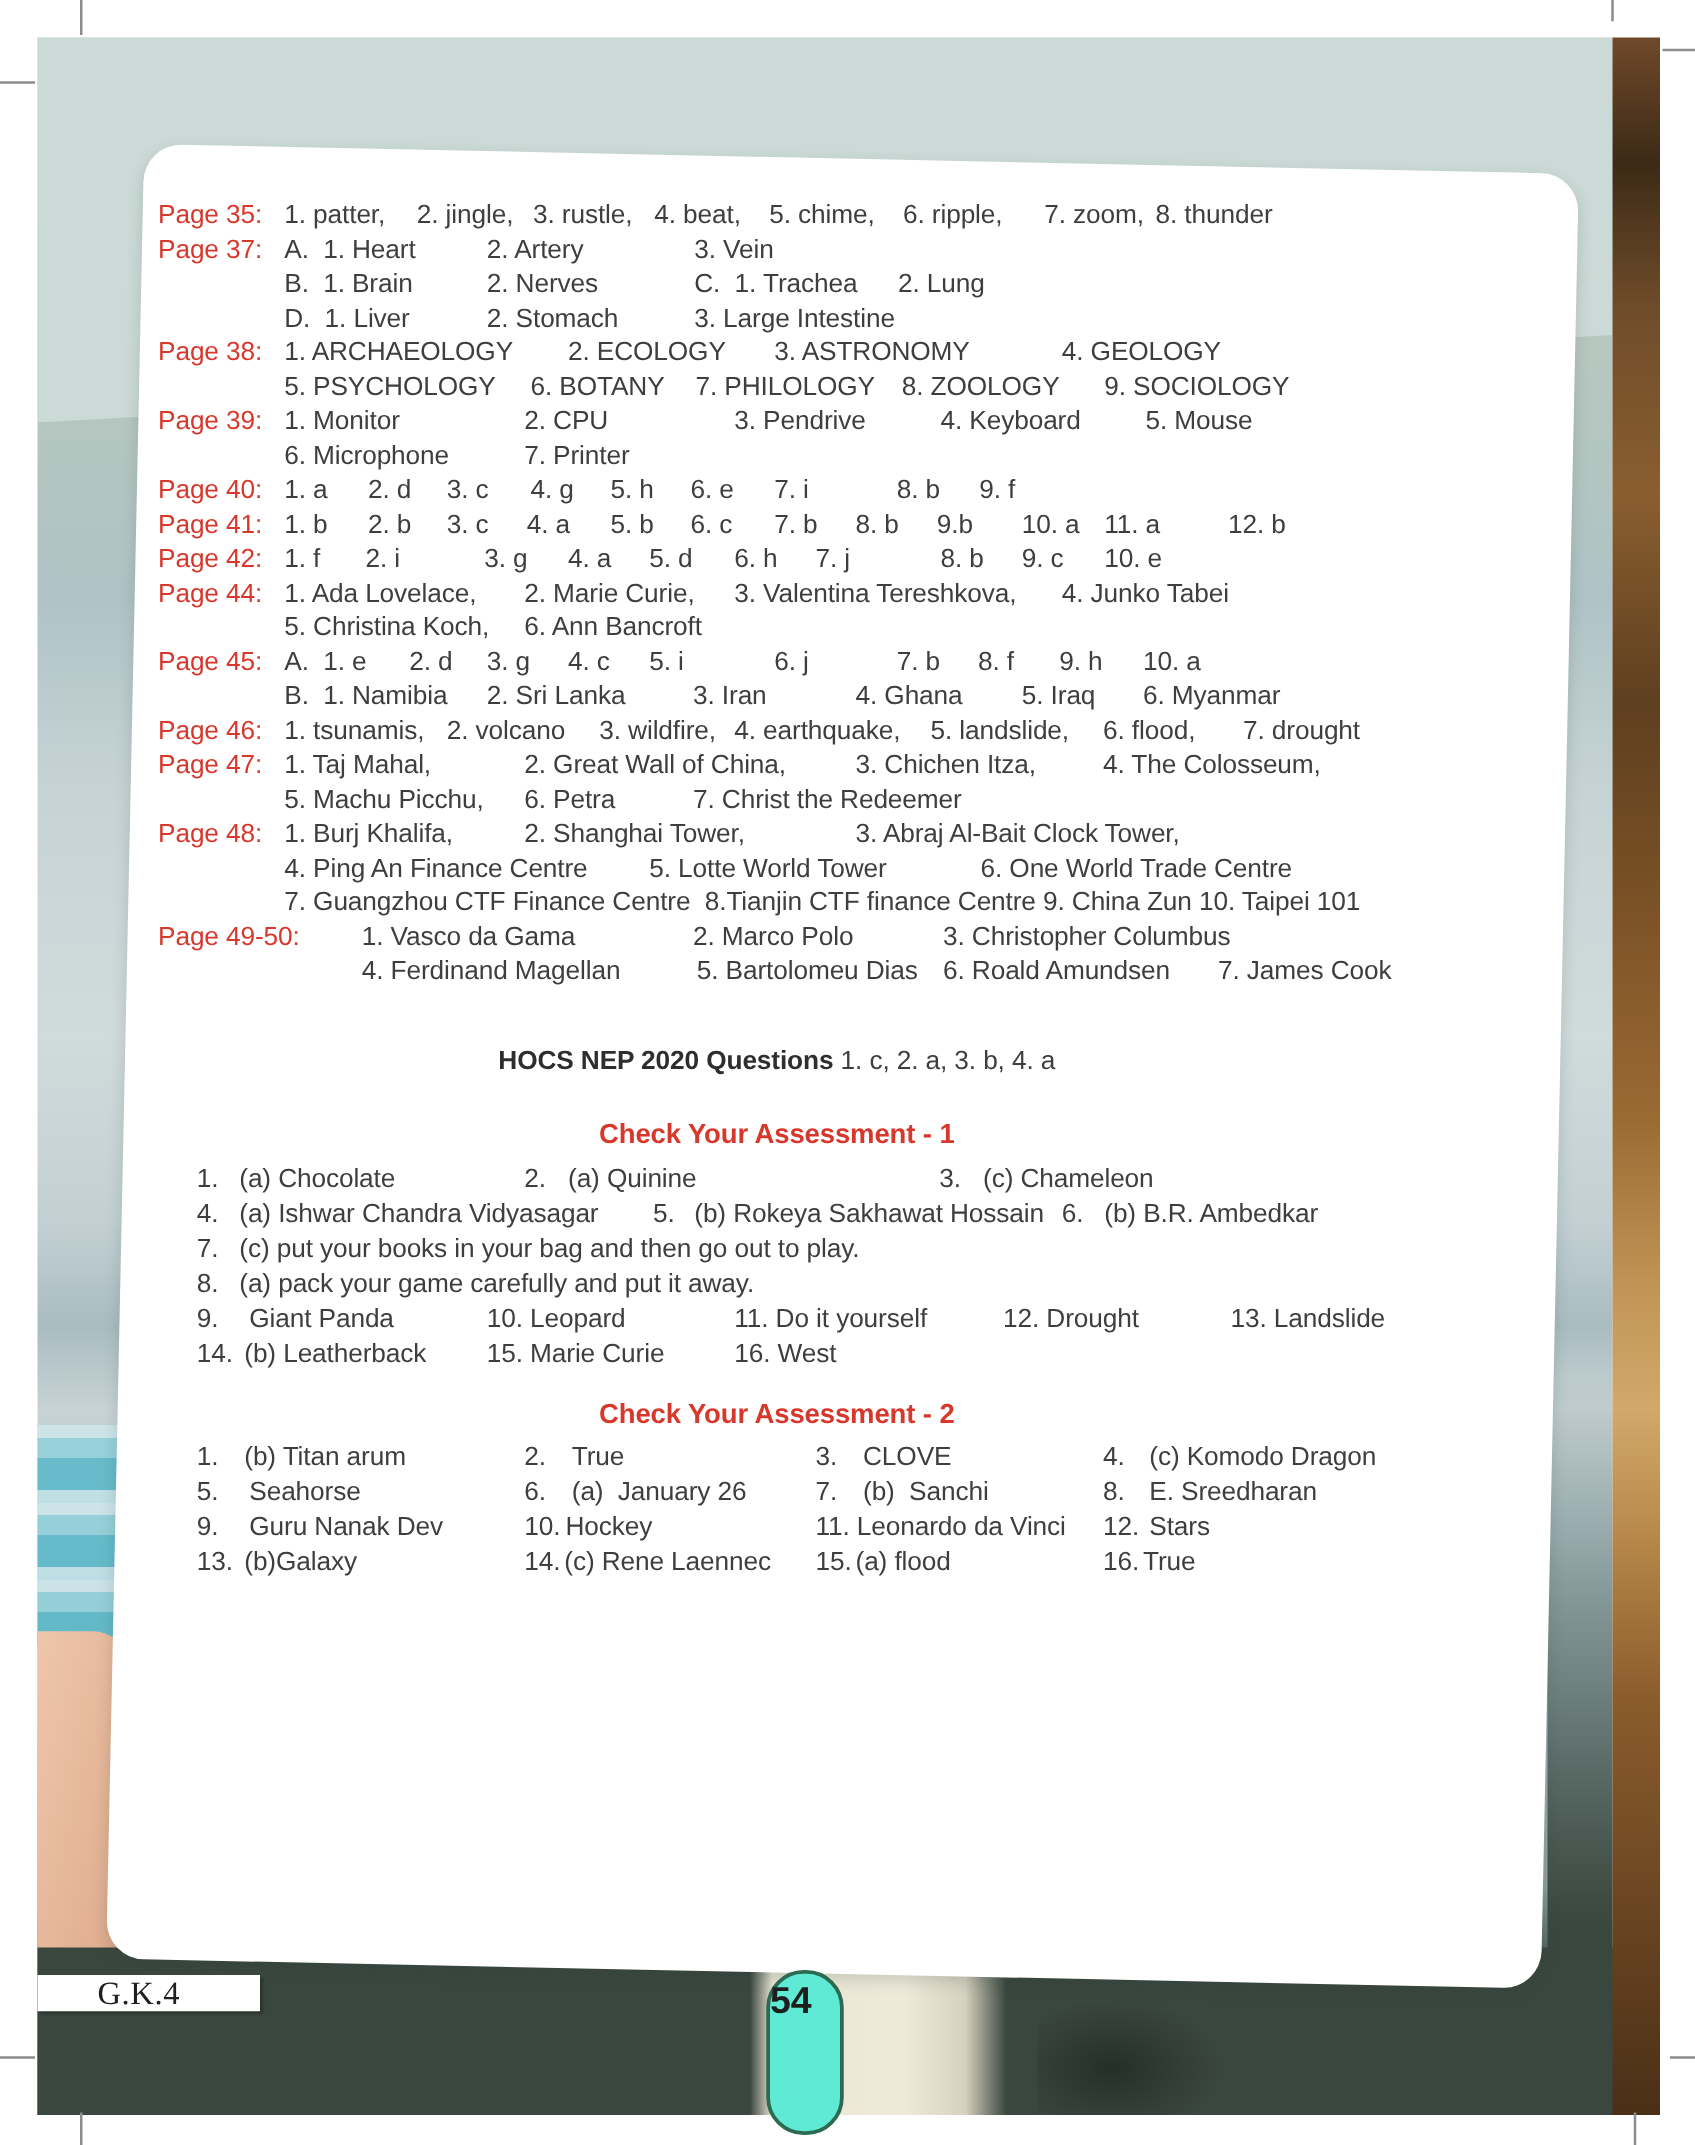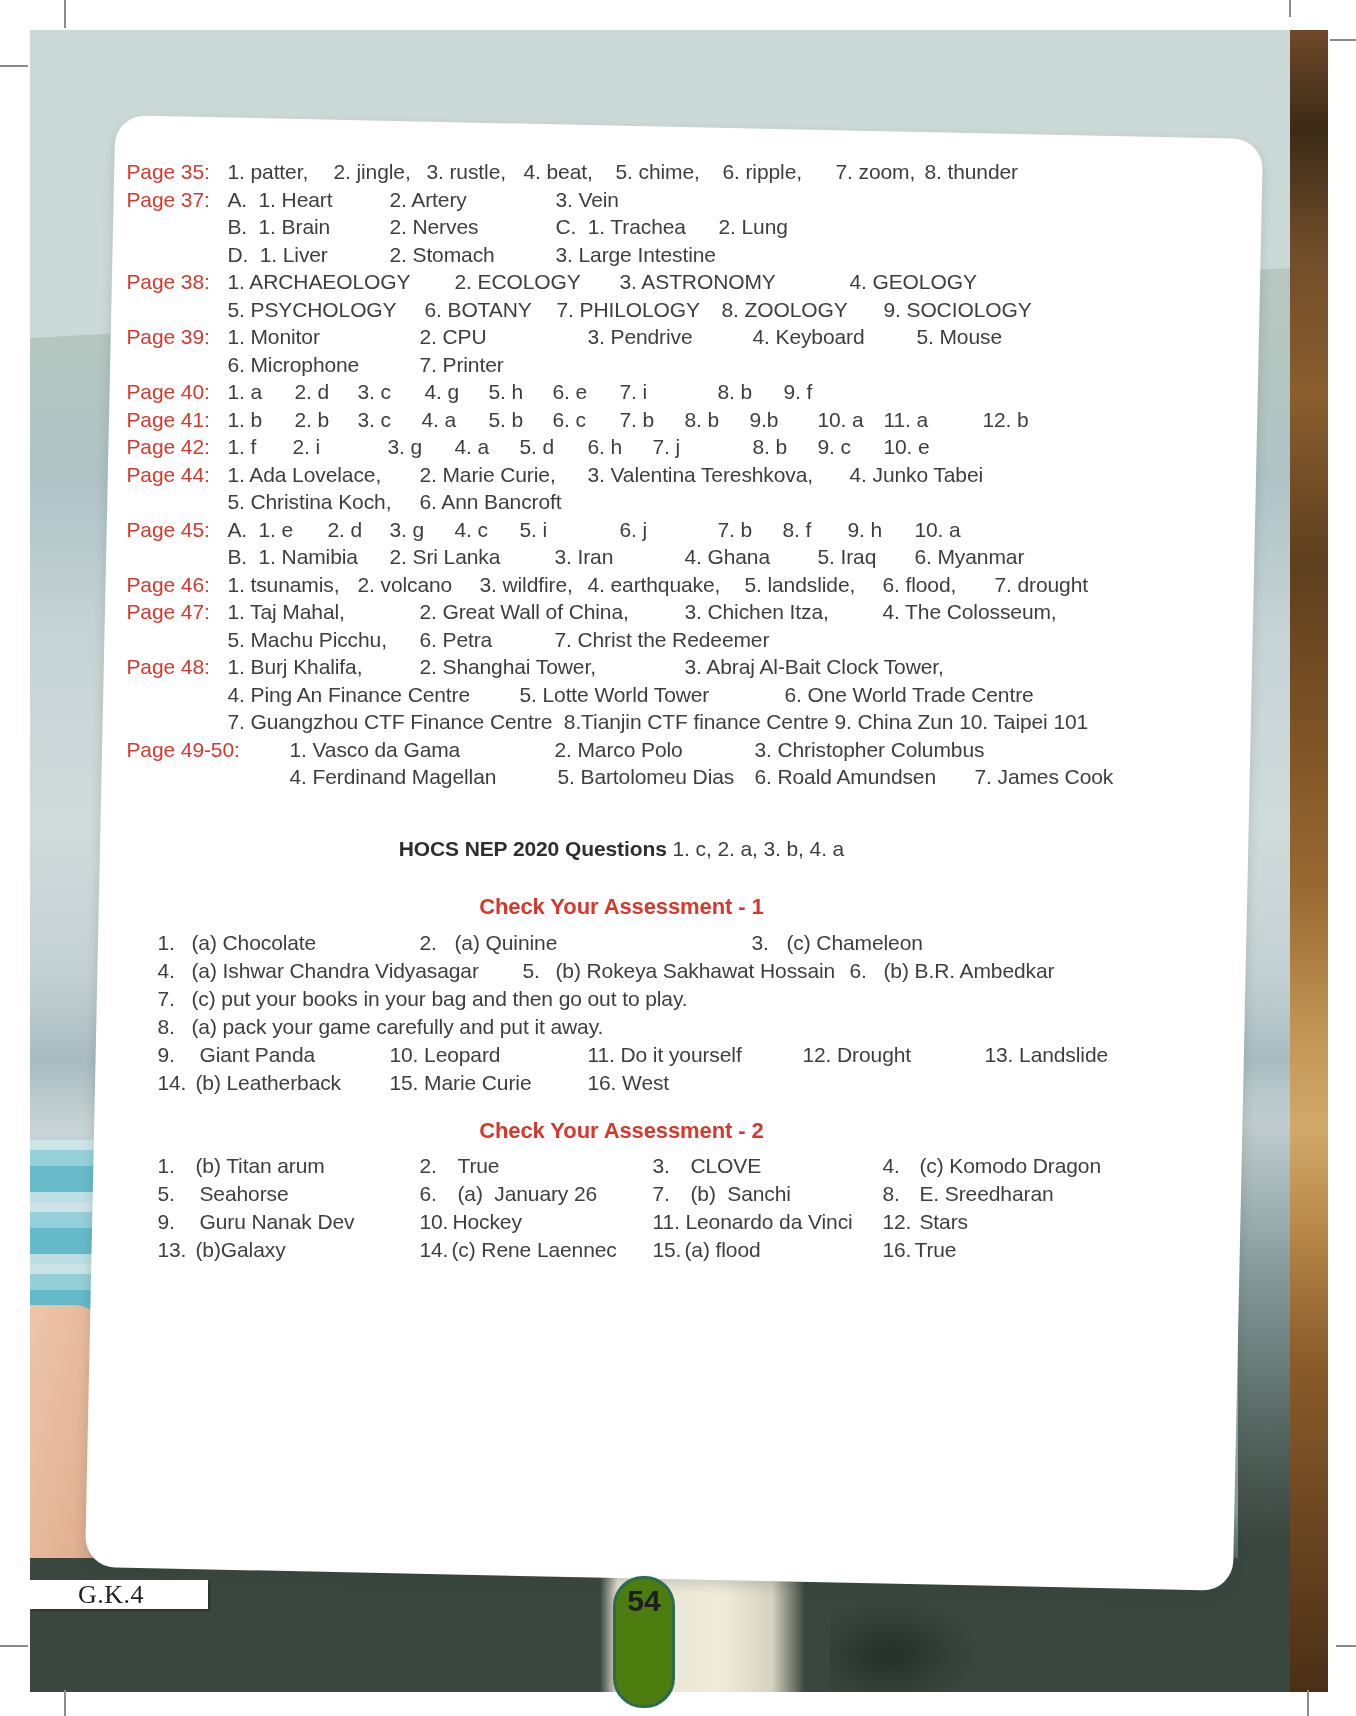--- a/index.html
+++ b/index.html
@@ -48,22 +48,22 @@
   #hocs-line{margin-top:44px;height:28px;line-height:28px;text-align:center;width:990px;}
   #hocs-line b{font-weight:bold;color:#2e2e2e;}
   .cya-title{margin-top:30px;height:28px;line-height:28px;text-align:center;width:990px;
     color:var(--red);font-weight:bold;font-size:22px;}
   #cya2-title{margin-top:20px;}
   .group{margin-top:8px;}
   #a2-group{margin-top:7px;}
   .a-line{height:28px;line-height:28px;}
   
   #page-badge{position:absolute;left:613px;top:1576px;width:62px;height:132px;
-    background:#4d7c0f;border:3px solid var(--badgeborder);border-radius:30px;
-    box-sizing:border-box;text-align:center;}
+    background:#5eead4;border:3px solid var(--badgeborder);border-radius:30px;
+    box-sizing:border-box;text-align:left;}
   #page-badge .num{display:block;margin-top:5px;font-size:30px;font-weight:bold;color:#1e1e1e;}
   #gk-plate{position:absolute;left:30px;top:1580px;width:178px;height:29px;background:#ffffff;
     box-shadow:2px 2px 2px rgba(0,0,0,.25);line-height:29px;}
   #gk-plate .gk{font-family:"Liberation Serif","DejaVu Serif",serif;font-size:26px;
     color:#1f1f1f;padding-left:48px;letter-spacing:.5px;}
 </style>
 </head>
 <body>
 
 <div id="stage">

